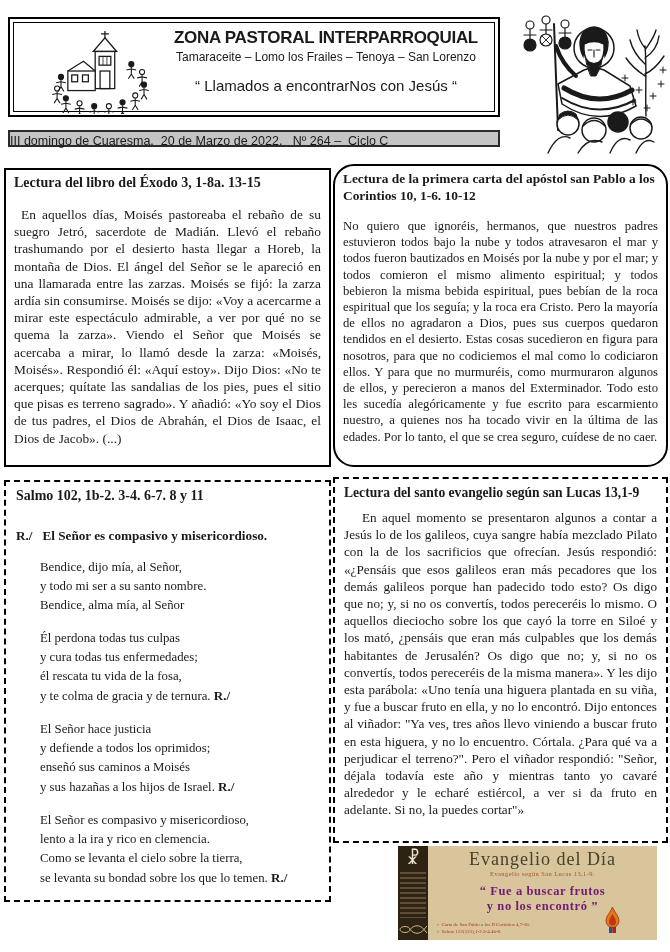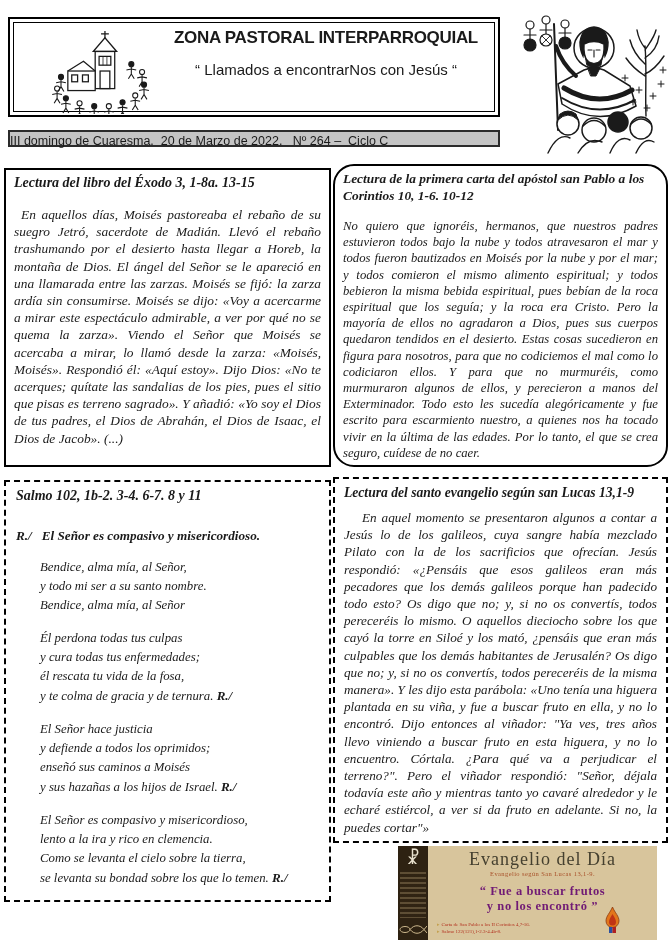--- a/index.html
+++ b/index.html
@@ -17,21 +17,21 @@
   .h-sub{font-size:12px;margin-top:2px;white-space:nowrap;}
   .h-motto{font-size:15px;margin-top:13px;white-space:nowrap;}
   .saint{position:absolute;left:518px;top:12px;width:150px;height:142px;}
 
   .dateline{position:absolute;left:8px;top:130px;width:492px;height:17px;
             background:#c4c4c4;border:2px solid #2b2b2b;box-sizing:border-box;
             font-family:"Liberation Sans", sans-serif;font-weight:normal;font-size:12.5px;
             text-align:left;line-height:18px;white-space:pre;}
 
   
-  .box{position:absolute;box-sizing:border-box;background:#fff;overflow:hidden;font-style:italic;}
+  .box{position:absolute;box-sizing:border-box;background:#fff;overflow:hidden;}
   .box.solid{border:2px solid #000;}
   .box.dashed{border:2px dashed #000;}
   .box h3{margin:0;font-size:14px;font-weight:bold;line-height:17px;}
   .box .body{margin:0;text-align:justify;}
 
   .exodo{left:4px;top:168px;width:327px;height:299px;padding:4px 8px 0 8px;}
   .exodo h3{margin-bottom:15px;}
   .exodo .body{font-size:13.4px;line-height:17.2px;text-indent:7px;}
 
   .corintios{left:333px;top:164px;width:335px;height:303px;padding:4px 8px 0 8px;border-radius:21px;}
@@ -133,20 +133,21 @@
             <path d="M0,-3 L0,4 M0,4 L-3,9 M0,4 L3,9 M-5,0 L0,-1 L5,0"></path>
           </g>
         <g transform="translate(79,41)">
             <circle cx="0" cy="-6" r="2.6" fill="#1a1a1a"></circle>
             <path d="M0,-3 L0,4 M0,4 L-3,9 M0,4 L3,9 M-5,0 L0,-1 L5,0"></path>
           </g>
       </g>
     </svg>
     <div class="header-text">
       <div class="h-title">ZONA PASTORAL INTERPARROQUIAL</div>
+      <div class="h-sub">Tamaraceite – Lomo los Frailes – Tenoya – San Lorenzo</div>
       <div class="h-motto">“ Llamados a encontrarNos con Jesús “</div>
     </div>
   </div>
 
   <svg class="saint" viewBox="0 0 150 142">
     <g stroke="#1a1a1a" fill="none" stroke-width="1.5" stroke-linecap="round">
       <circle cx="76" cy="36" r="20"></circle>
       <path d="M62,30 Q64,16 76,15 Q88,16 90,30 Q90,38 87,44 L85,32 Q76,26 67,32 L65,44 Q62,38 62,30 Z" fill="#1a1a1a"></path>
       <path d="M66,32 Q76,27 86,32 Q87,44 82,50 Q76,54 70,50 Q65,44 66,32 Z" fill="#fff"></path>
       <path d="M70,38 l4,0 M78,38 l4,0 M76,38 l0,7" stroke-width="1.1"></path>
@@ -196,21 +197,21 @@
     <p class="body">No quiero que ignoréis, hermanos, que nuestros padres estuvieron todos bajo la nube y todos atravesaron el mar y todos fueron bautizados en Moisés por la nube y por el mar; y todos comieron el mismo alimento espiritual; y todos bebieron la misma bebida espiritual, pues bebían de la roca espiritual que los seguía; y la roca era Cristo. Pero la mayoría de ellos no agradaron a Dios, pues sus cuerpos quedaron tendidos en el desierto. Estas cosas sucedieron en figura para nosotros, para que no codiciemos el mal como lo codiciaron ellos. Y para que no murmuréis, como murmuraron algunos de ellos, y perecieron a manos del Exterminador. Todo esto les sucedía alegóricamente y fue escrito para escarmiento nuestro, a quienes nos ha tocado vivir en la última de las edades. Por lo tanto, el que se crea seguro, cuídese de no caer.</p>
   </section>
 
   <section class="box dashed salmo">
     <h3>Salmo 102, 1b-2. 3-4. 6-7. 8 y 11</h3>
     <div class="response">
       <b>R./</b><span>El Señor es compasivo y misericordioso.</span>
     </div>
     <div class="stanzas">
         <div class="stanza">
-          <div class="psalm-line">Bendice, alma mía, al Señor,</div>
+          <div class="psalm-line">Bendice, dijo mía, al Señor,</div>
           <div class="psalm-line">y todo mi ser a su santo nombre.</div>
           <div class="psalm-line">Bendice, alma mía, al Señor</div>
         </div>
         <div class="stanza">
           <div class="psalm-line">Él perdona todas tus culpas</div>
           <div class="psalm-line">y cura todas tus enfermedades;</div>
           <div class="psalm-line">él rescata tu vida de la fosa,</div>
           <div class="psalm-line">y te colma de gracia y de ternura.  <b>R./</b></div>
         </div>
         <div class="stanza">

